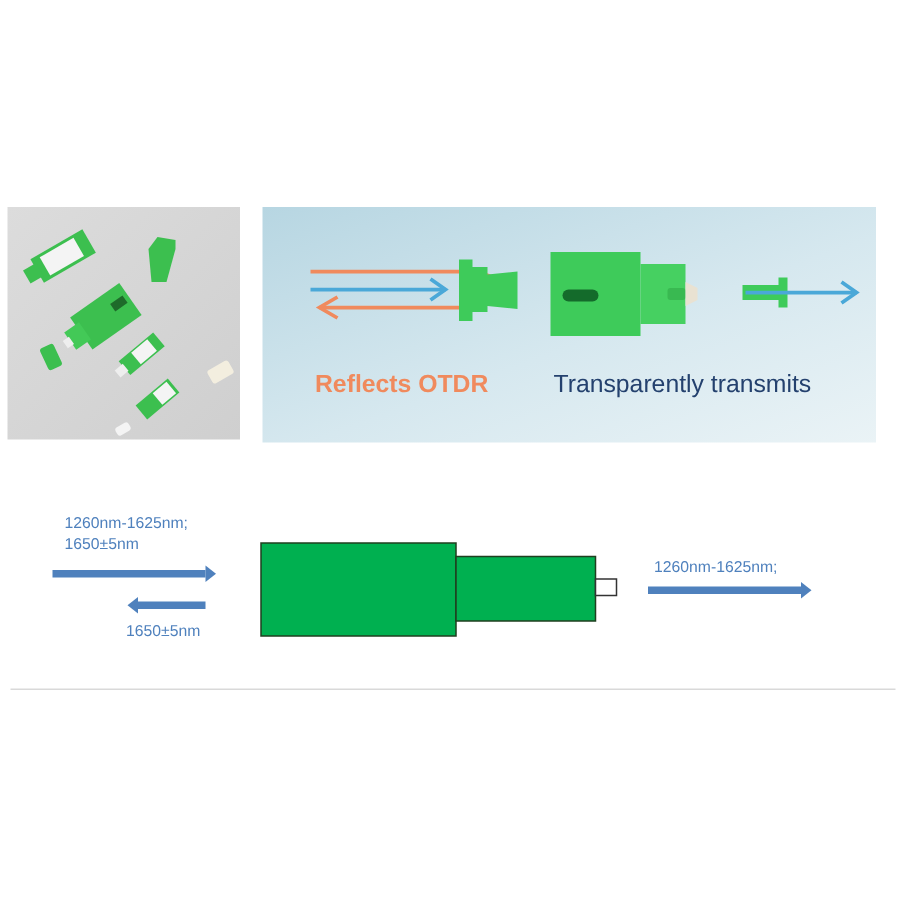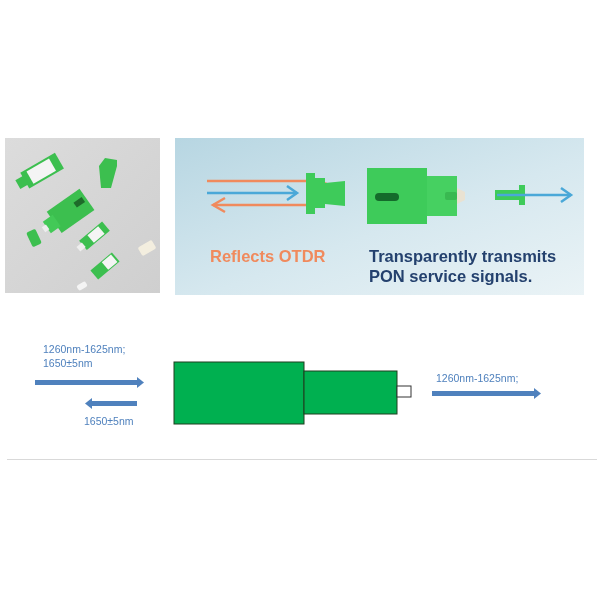--- a/index.html
+++ b/index.html
@@ -3,21 +3,21 @@
 <meta charset="utf-8">
 <style>
   html, body { margin: 0; padding: 0; }
   body { width: 600px; height: 600px; background: #ffffff; position: relative; overflow: hidden; font-family: "Liberation Sans", sans-serif; }
   .abs { position: absolute; }
   
   .photo { left: 5px; top: 138px; width: 155px; height: 155px; background: linear-gradient(135deg, #dcdcdc, #cfcfcf); }
   
   .banner { left: 175px; top: 138px; width: 409px; height: 157px; background: linear-gradient(160deg, #b7d6e2 0%, #d6e8ef 55%, #eaf3f6 100%); }
   .t-orange { color: #f08a5d; font-weight: bold; font-size: 16.5px; line-height: 20px; }
-  .t-navy { color: #24416e; font-weight: bold; font-size: 16.5px; line-height: 20px; }
+  .t-navy { color: #24416e; font-weight: normal; font-size: 16.5px; line-height: 20px; }
   .lbl { color: #4f81bd; font-size: 10.5px; line-height: 14px; }
   .divider { left: 7px; top: 459px; width: 590px; height: 1px; background: #d9d9d9; }
 </style>
 </head>
 <body>
 
 <div class="abs photo">
   <svg width="155" height="155" viewBox="0 0 155 155">
 
     <g transform="rotate(-30 35 35)">
@@ -72,21 +72,20 @@
     <rect x="344" y="47" width="6" height="20" fill="#3ecb5a"></rect>
 
     <line x1="322" y1="57" x2="396" y2="57" stroke="#4aa8d8" stroke-width="2.5"></line>
     <path d="M386 50 L396 57 L386 64" stroke="#4aa8d8" stroke-width="2.5" fill="none"></path>
   </svg>
   <div class="abs t-orange" style="left:35px;top:108px;">
     <div>Reflects OTDR</div>
   </div>
   <div class="abs t-navy" style="left:194px;top:108px;">
     <div>Transparently transmits</div>
-    <div>PON service signals.</div>
   </div>
 </div>
 
 <div class="abs lbl" style="left:43px;top:342px;">
   <div>1260nm-1625nm;</div>
   <div>1650±5nm</div>
 </div>
 
 <svg class="abs" style="left:0;top:360px" width="600" height="70" viewBox="0 360 600 70">
 

